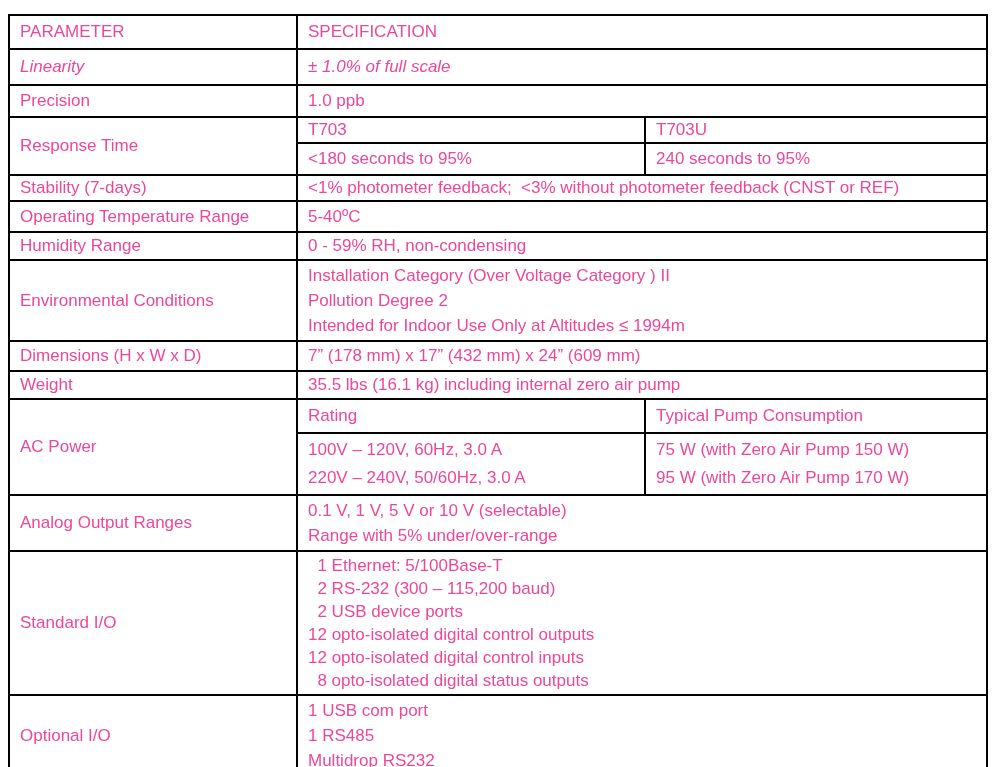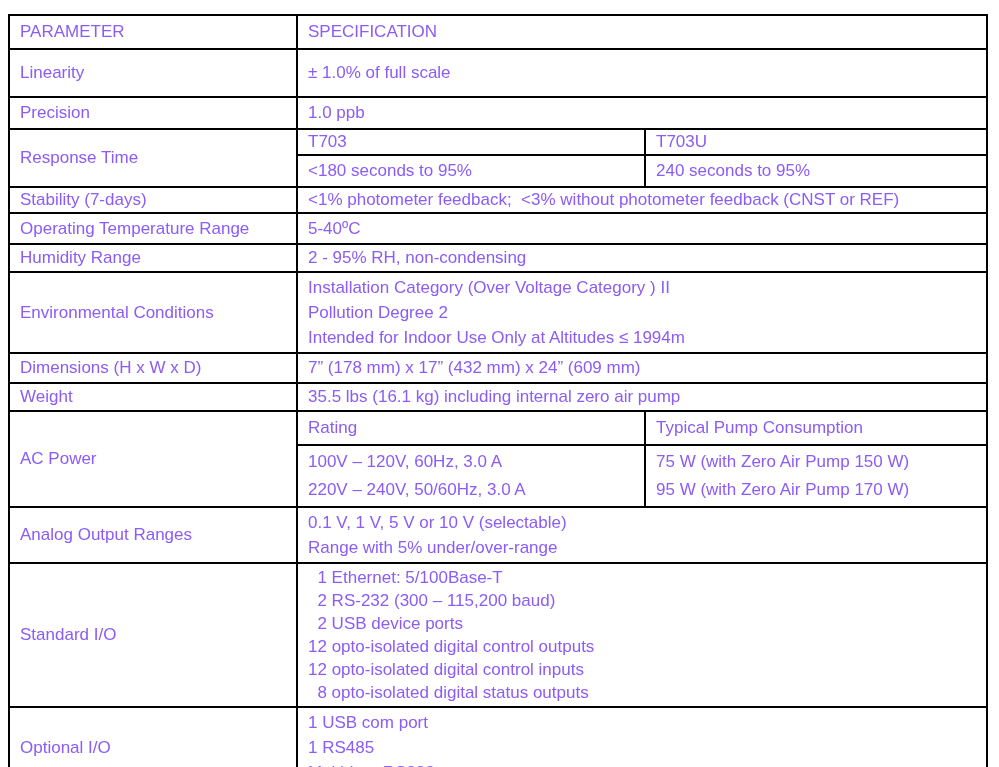--- a/index.html
+++ b/index.html
@@ -7,21 +7,21 @@
     padding: 0;
     background: #ffffff;
   }
   #page {
     position: relative;
     width: 999px;
     height: 767px;
     overflow: hidden;
     background: #ffffff;
     font-family: "Liberation Sans", "DejaVu Sans", sans-serif;
-    color: #8b5cf6;
+    color: #ec4899;
   }
   table.spec {
     position: absolute;
     left: 8px;
     top: 14px;
     width: 978px;
     border-collapse: collapse;
     table-layout: fixed;
   }
   table.spec td, table.spec th {
@@ -55,21 +55,21 @@
   }
   .lines-ac div {
     line-height: 28px;
     white-space: pre;
   }
   .pre {
     white-space: pre;
   }
   
   tr.h-header   { height: 34px; }
-  tr.h-linear   { height: 48px; }
+  tr.h-linear   { height: 36px; font-style: italic; }
   tr.h-prec     { height: 32px; }
   tr.h-rthead   { height: 25px; margin-top: 24px; }
   tr.h-rtval    { height: 32px; }
   tr.h-stab     { height: 20px; }
   tr.h-optemp   { height: 31px; }
   tr.h-humid    { height: 28px; }
   tr.h-env      { height: 77px; }
   tr.h-dims     { height: 30px; }
   tr.h-weight   { height: 28px; }
   tr.h-rating   { height: 34px; }
@@ -120,21 +120,21 @@
       <td colspan="2" class="pre">&lt;1% photometer feedback;  &lt;3% without photometer feedback (CNST or REF)</td>
     </tr>
 
     <tr class="h-optemp">
       <td>Operating Temperature Range</td>
       <td colspan="2">5-40ºC</td>
     </tr>
 
     <tr class="h-humid">
       <td>Humidity Range</td>
-      <td colspan="2">2 - 95% RH, non-condensing</td>
+      <td colspan="2">0 - 59% RH, non-condensing</td>
     </tr>
 
     <tr class="h-env">
       <td>Environmental Conditions</td>
       <td colspan="2">
         <div class="lines">
           <div>Installation Category (Over Voltage Category ) II</div>
           <div>Pollution Degree 2</div>
           <div>Intended for Indoor Use Only at Altitudes ≤ 1994m</div>
         </div>

